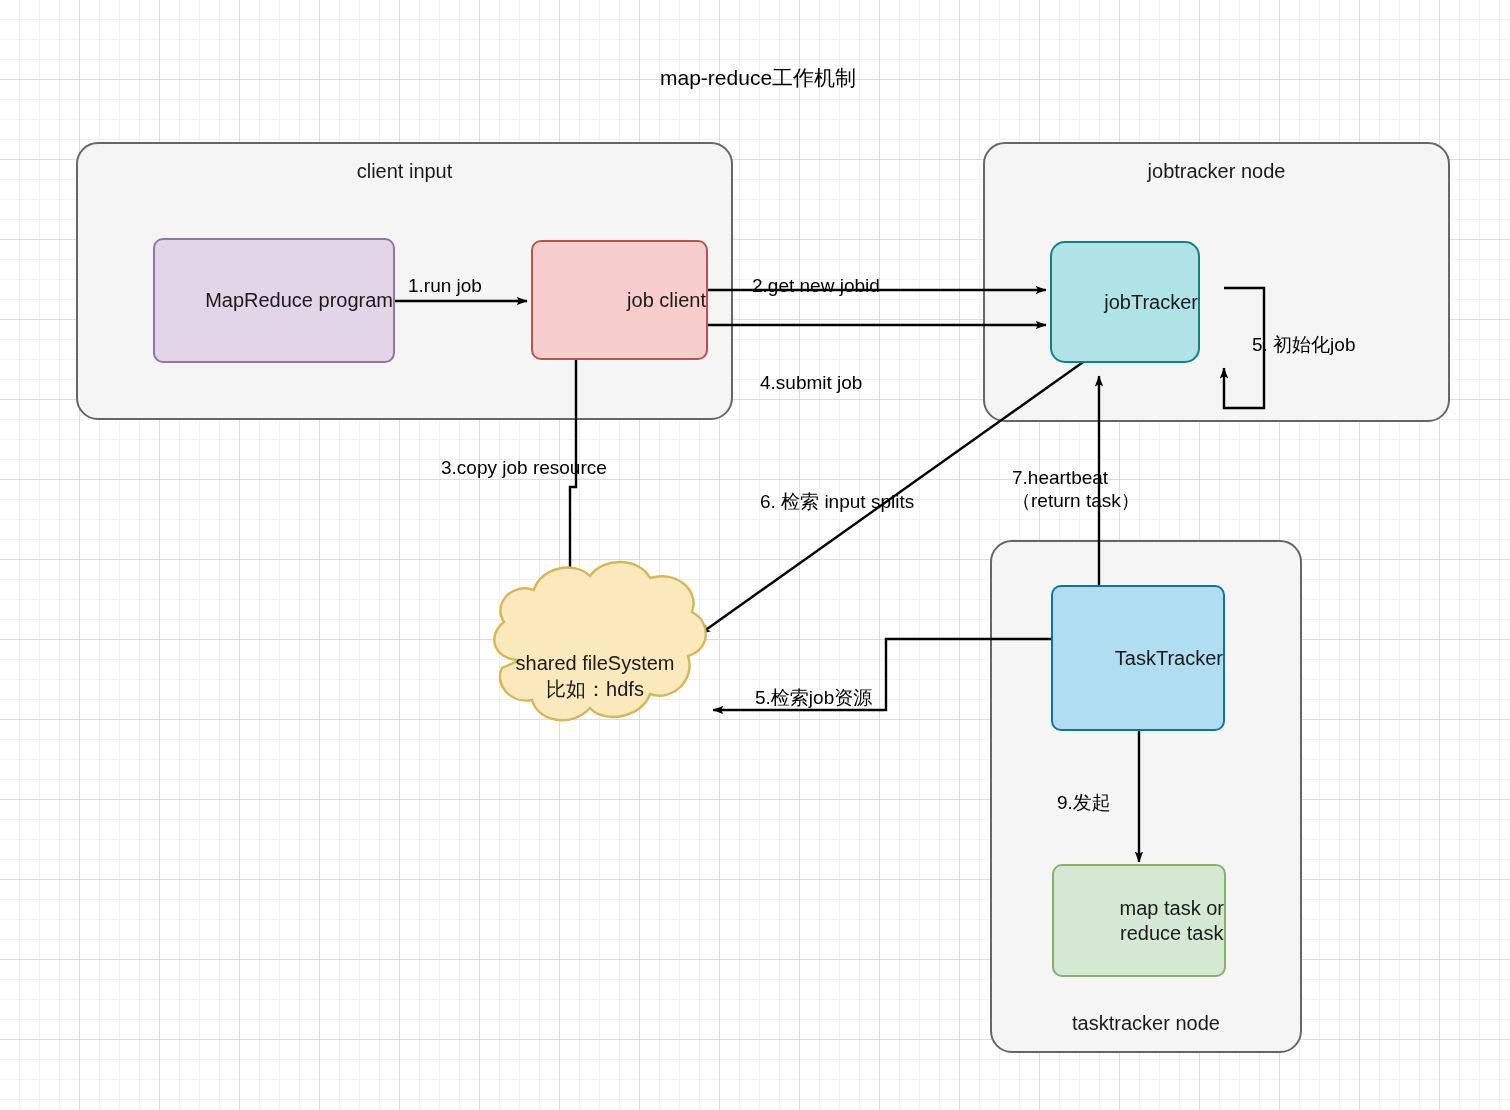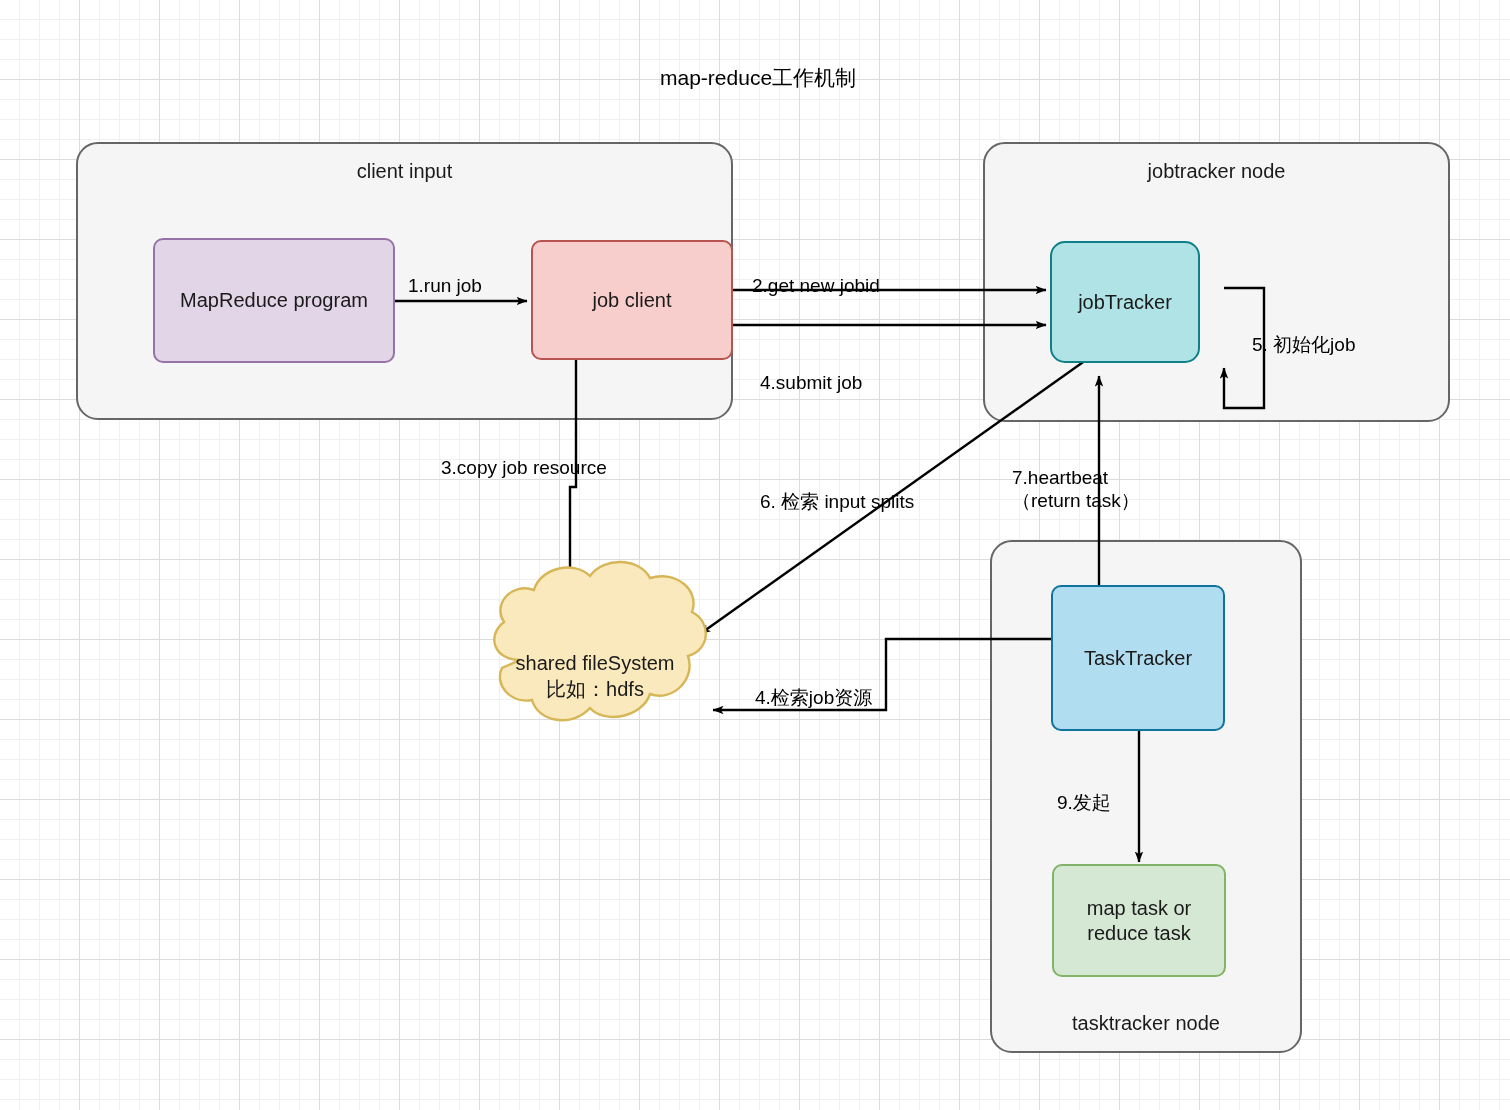--- a/index.html
+++ b/index.html
@@ -45,21 +45,21 @@
     white-space: nowrap;
   }
   .box {
     position: absolute;
     box-sizing: border-box;
     border-radius: 10px;
     border-width: 2px;
     border-style: solid;
     display: flex;
     align-items: center;
-    justify-content: center;
+    justify-content: flex-end;
     text-align: center;
     font-size: 20px;
     color: #1a1a1a;
     line-height: 1.25;
   }
   .edge-label {
     position: absolute;
     font-size: 19px;
     color: #000000;
     white-space: pre;
@@ -138,21 +138,21 @@
                C572,728 538,722 532,700
                C510,704 494,684 502,668
                Z" fill="#fae9bc" stroke="#d6b656" stroke-width="2.4"></path>
     </g>
   </svg>
 
   <div class="box" style="left:153px; top:238px; width:242px; height:125px; background:#e1d5e7; border-color:#9673a6;">
     <span>MapReduce program</span>
   </div>
 
-  <div class="box" style="left:531px; top:240px; width:202px; height:120px; background:#f8cecc; border-color:#b85450;">
+  <div class="box" style="left:531px; top:240px; width:177px; height:120px; background:#f8cecc; border-color:#b85450;">
     <span>job client</span>
   </div>
 
   <div class="box" style="left:1050px; top:241px; width:150px; height:122px; background:#b0e3e6; border-color:#0e8088;border-radius:15px;">
     <span>jobTracker</span>
   </div>
 
   <div class="box" style="left:1051px; top:585px; width:174px; height:146px; background:#b1ddf0; border-color:#10739e;">
     <span>TaskTracker</span>
   </div>
@@ -173,17 +173,17 @@
 
   <div class="edge-label" style="left:760px; top:355px;">4.submit job</div>
 
   <div class="edge-label" style="left:1252px; top:317px;">5. 初始化job</div>
 
   <div class="edge-label" style="left:760px; top:474px;">6. 检索 input splits</div>
 
   <div class="edge-label" style="left:1012px; top:450px;">7.heartbeat
 （return task）</div>
 
-  <div class="edge-label" style="left:755px; top:670px;">4.检索job资源</div>
+  <div class="edge-label" style="left:755px; top:670px;">5.检索job资源</div>
 
   <div class="edge-label" style="left:1057px; top:775px;">9.发起</div>
 
 </div>
 
 </body></html>

